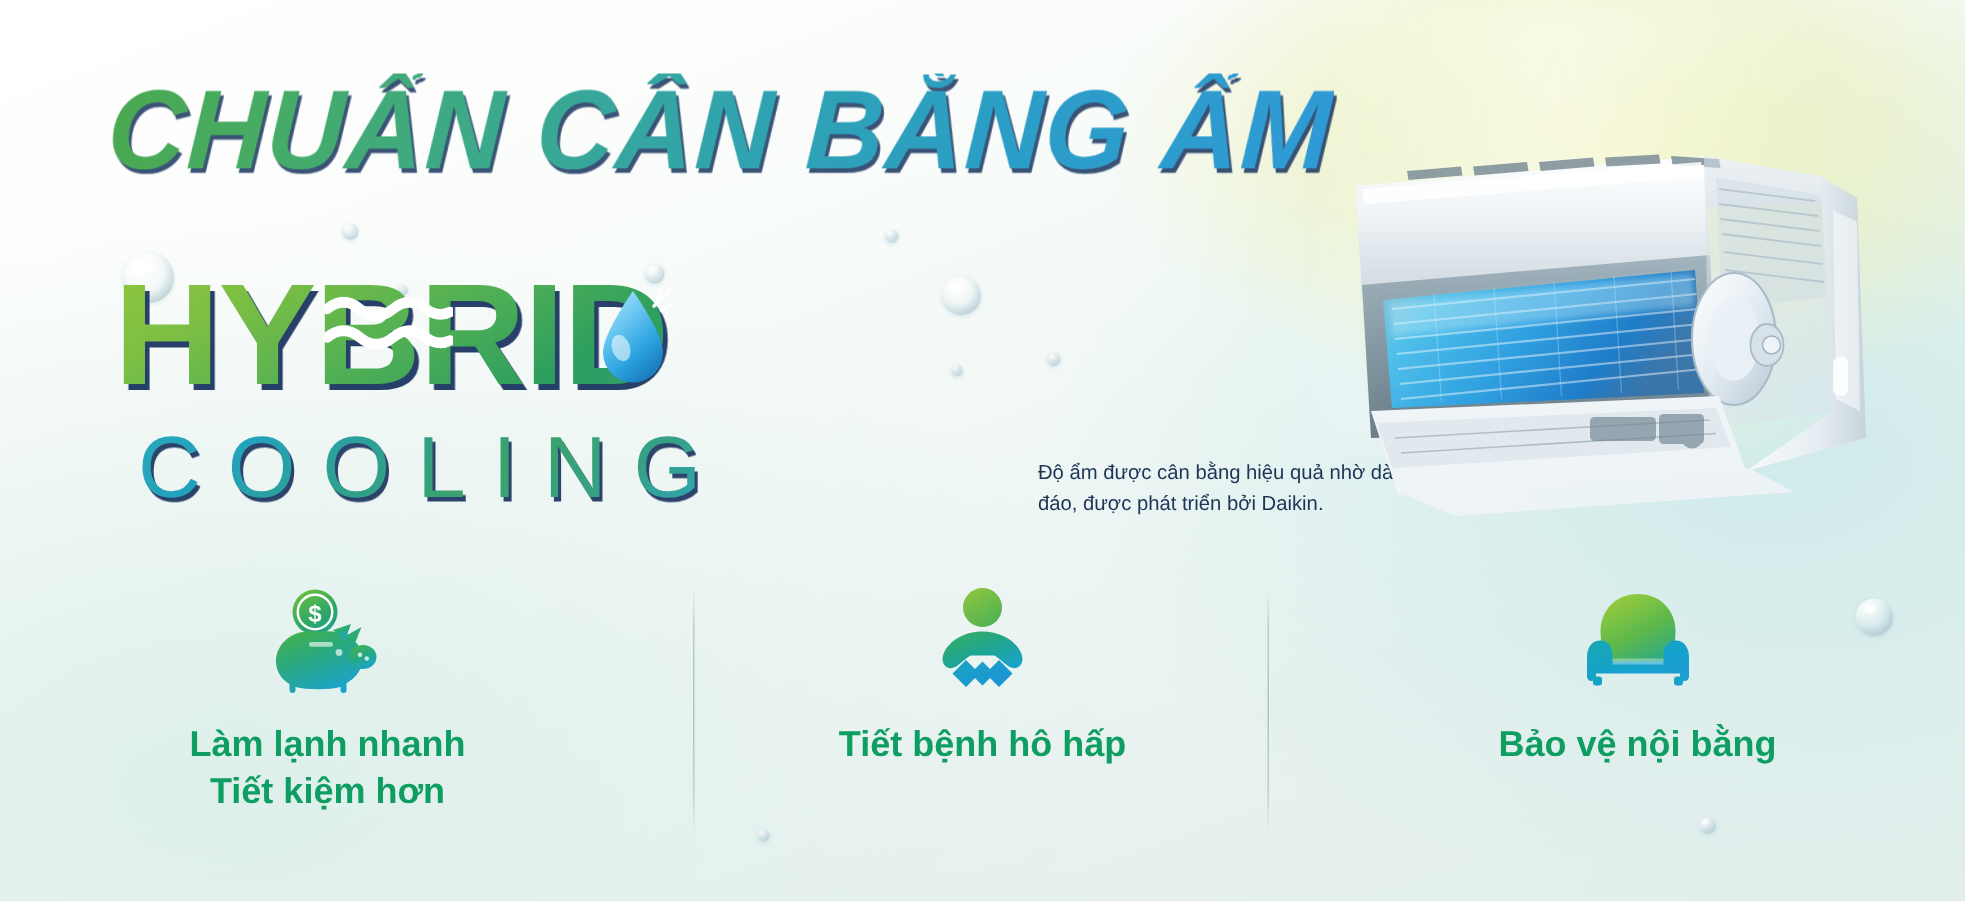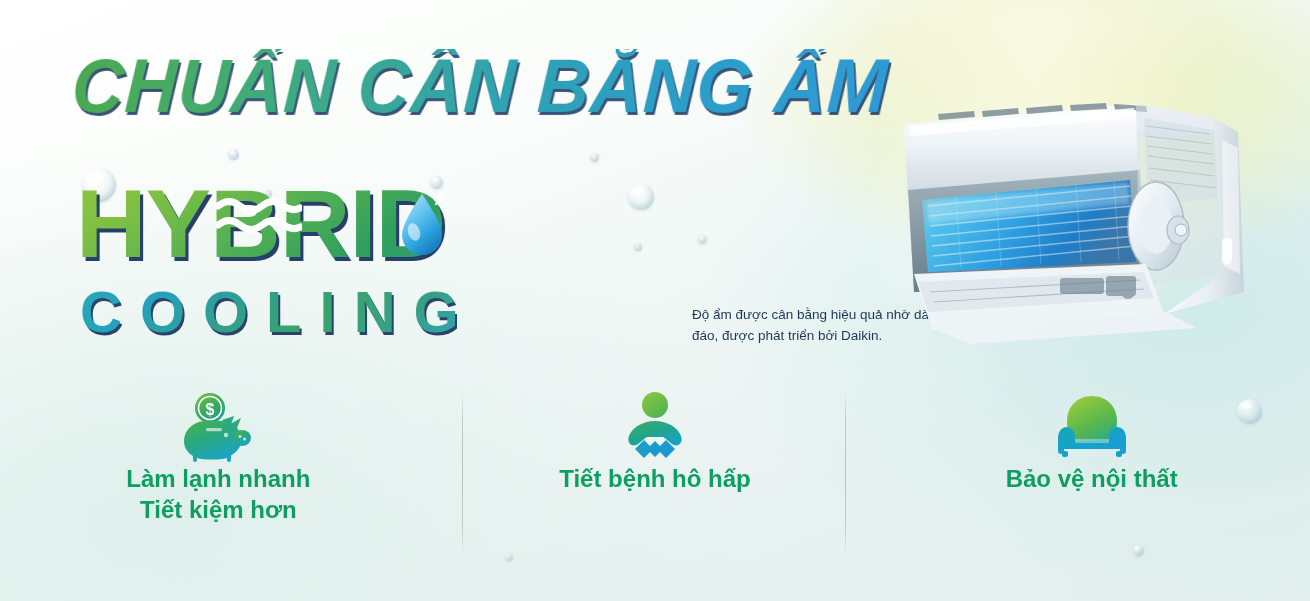--- a/index.html
+++ b/index.html
@@ -59,22 +59,22 @@
     white-space:nowrap;
   }
   .hy-waves {
     position:absolute; left:216px; top:195px; width:86px; height:44px;
     pointer-events:none;
   }
   .hy-drop { position:absolute; left:396px; top:192px; width:52px; height:66px; pointer-events:none; }
 
   
   .cooling {
-    position:absolute; left:80px; top:283px;
-    font-size:58px; font-weight:700; letter-spacing:18px; line-height:1;
+    position:absolute; left:92px; top:283px;
+    font-size:58px; font-weight:400; letter-spacing:18px; line-height:1;
     font-family:"Liberation Sans", sans-serif;
     background:linear-gradient(140deg,#2aa7b8 0%, #22a2bd 18%, #2f9f8f 40%, #3aa36b 60%, #36a088 80%, #2ea7c0 100%);
     -webkit-background-clip:text; background-clip:text;
     color:transparent; -webkit-text-fill-color:transparent;
     filter:drop-shadow(2px 3px 0px rgba(22,48,92,0.9));
     white-space:nowrap;
   }
 
   
   .subcopy {
@@ -87,21 +87,21 @@
   .ac-stage { position:absolute; left:878px; top:78px; width:400px; height:270px; }
 
   
   .features {
     position:absolute; left:0; top:380px; width:1310px; height:185px;
     display:flex; align-items:flex-start;
   }
   .feat { flex:1; display:flex; flex-direction:column; align-items:center; padding-top:5px; }
   .feat .ic { height:78px; display:flex; align-items:flex-end; justify-content:center; }
   .feat .lbl {
-    text-align:center;
+    margin-top:18px; text-align:center;
     font-size:24px; font-weight:700; line-height:1.30; color:#0f9e62;
     font-family:"Liberation Sans", sans-serif; white-space:pre-line;
   }
   .divider {
     position:absolute; top:392px; width:1px; height:164px;
     background:linear-gradient(180deg, rgba(200,216,208,0) 0%, #b9cfc2 16%, #aec6b8 50%, #bdd2c6 84%, rgba(200,216,208,0) 100%);
   }
   #div1 { left:462px; }
   #div2 { left:845px; }
 
@@ -377,17 +377,17 @@
           <path d="M36 5 C21 5 11 16 11 30 C11 40 14 48 18 52 L54 52 C58 48 61 40 61 30 C61 16 51 5 36 5 Z" fill="url(#backG)"></path>
 
           <path d="M11 36 C5 36 2 41 2 47 L2 60 A3 3 0 0 0 8 60 L8 58 L64 58 L64 60 A3 3 0 0 0 70 60 L70 47 C70 41 67 36 61 36 C56 36 53 40 53 46 L53 50 L19 50 L19 46 C19 40 16 36 11 36 Z" fill="url(#chairG)"></path>
 
           <path d="M19 48 L53 48 L53 52 L19 52 Z" fill="#ffffff" opacity=".35"></path>
 
           <rect x="6" y="60" width="6" height="6" rx="2" fill="url(#chairG)"></rect>
           <rect x="60" y="60" width="6" height="6" rx="2" fill="url(#chairG)"></rect>
         </svg>
       </div>
-      <div class="lbl">Bảo vệ nội thất</div>
+      <div class="lbl">Bảo vệ nội bằng</div>
     </div>
   </div>
 
 </div>
 
 </body></html>

